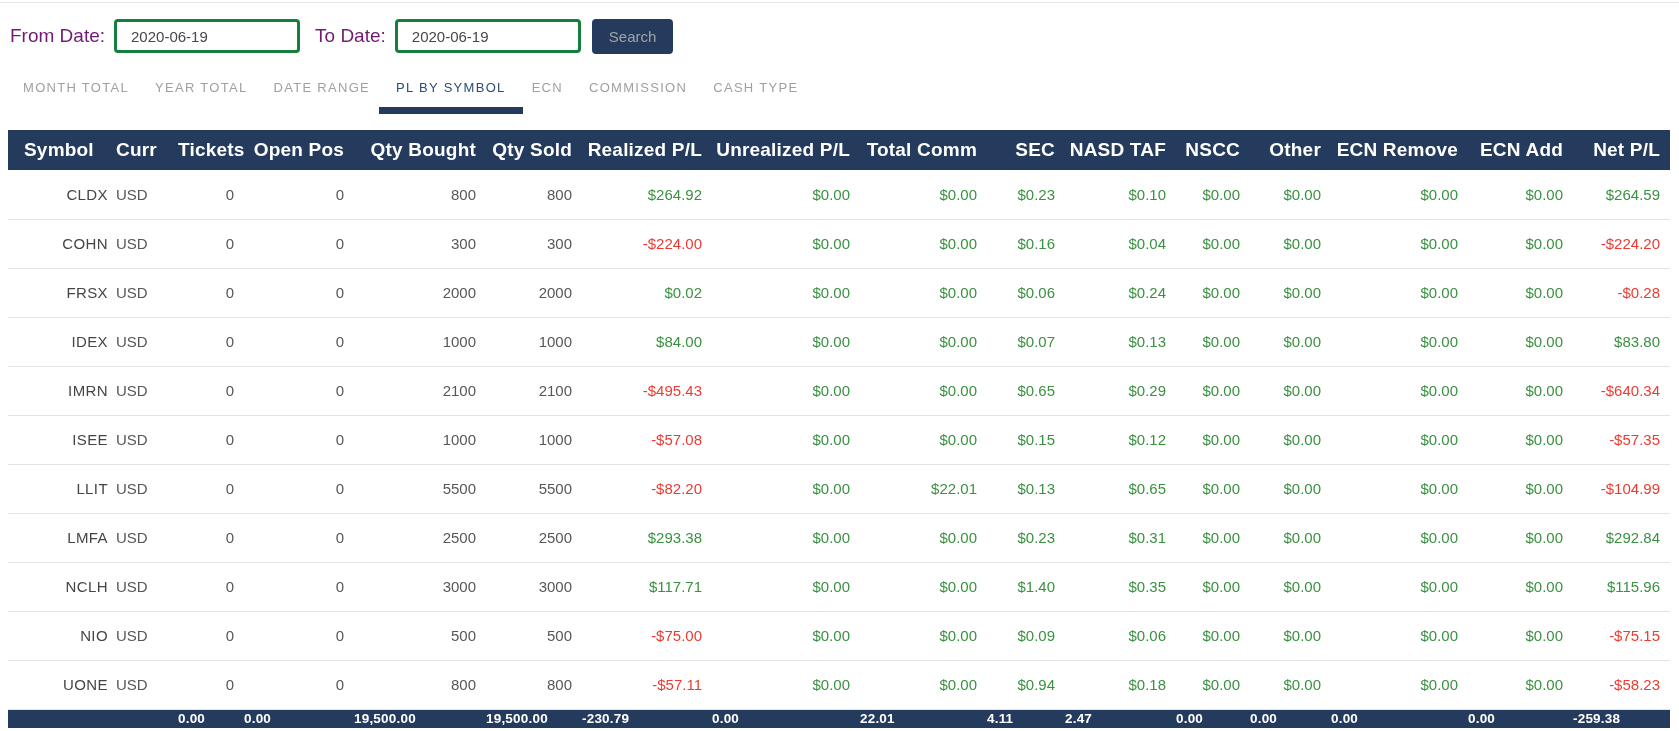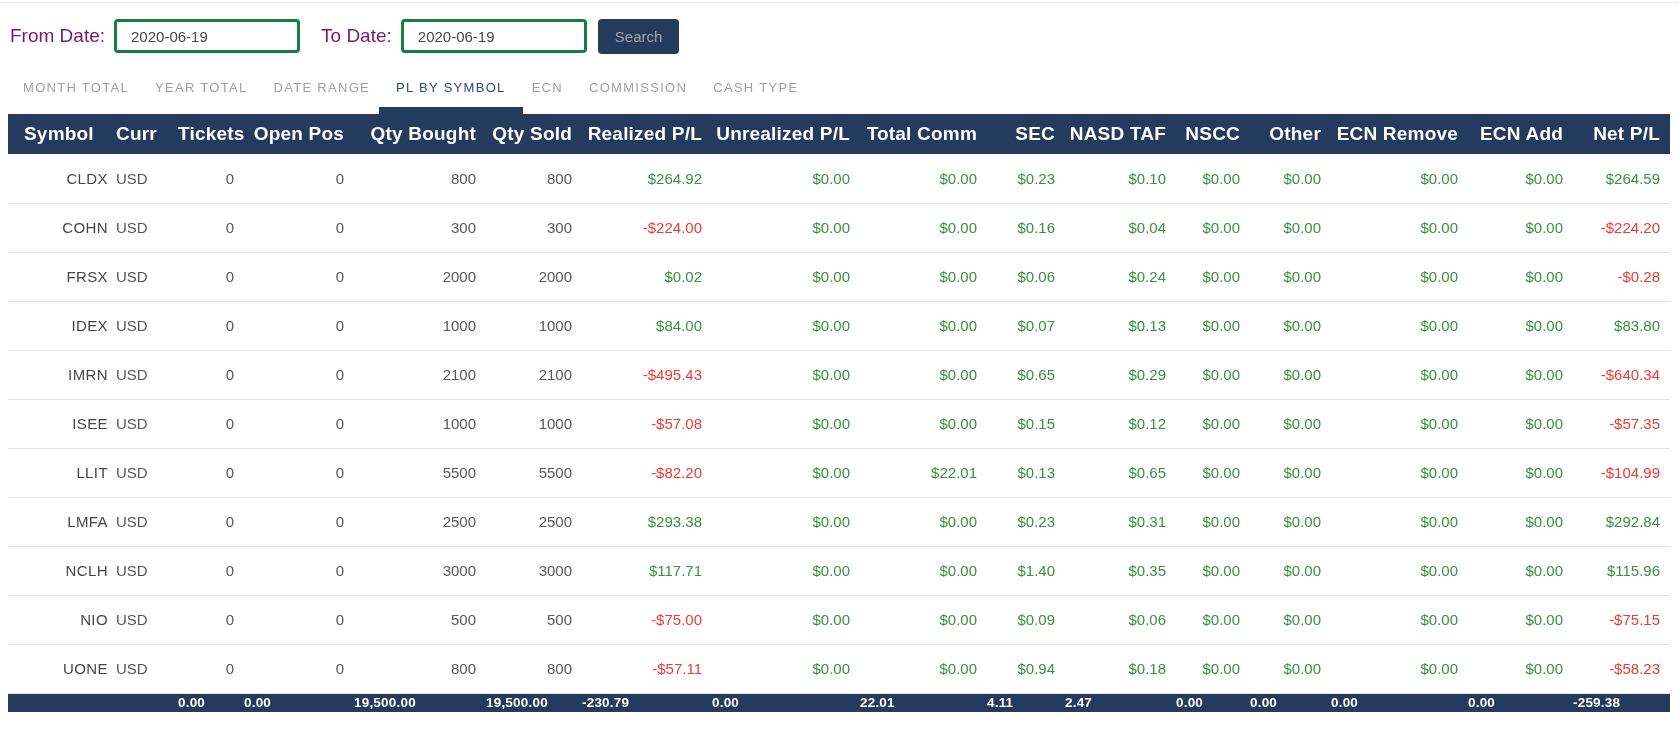--- a/index.html
+++ b/index.html
@@ -18,28 +18,28 @@
   .top-rule{height:1px;background:#e7e7e7;margin-top:2px;}
 
   
   .filter-bar{display:flex;align-items:center;padding:14px 0 0 10px;height:52px;}
   .filter-label{font-size:19px;color:#701a75;margin-right:9px;white-space:nowrap;}
   .date-input{
     width:186px;height:34px;border:3px solid #15803d;border-radius:4px;
     padding:0 14px;font-size:15px;color:#47474a;outline:none;
     font-family:inherit;background:#fff;
   }
-  .to-label{margin-left:21px;text-align:center;}
+  .to-label{margin-left:15px;text-align:center;}
   .search-btn{
     margin-left:11px;height:35px;padding:0 17px;border:none;border-radius:4px;
     background:var(--navy);color:#a3a3a3;font-size:15px;font-family:inherit;cursor:pointer;
   }
 
   
-  .tabs{display:flex;align-items:center;padding-left:10px;margin-top:18px;margin-bottom:12px;}
+  .tabs{display:flex;align-items:center;padding-left:10px;margin-top:18px;margin-bottom:28px;}
   .tab{
     position:relative;padding:7px 13px;font-size:13px;letter-spacing:1.3px;
     color:var(--tab-gray);cursor:pointer;white-space:nowrap;
   }
   .tab.active{color:var(--tab-active);font-weight:500;}
   .tab.active::after{
     content:"";position:absolute;left:-4px;right:-4px;bottom:-12px;height:7px;
     background:var(--navy);
   }
 

